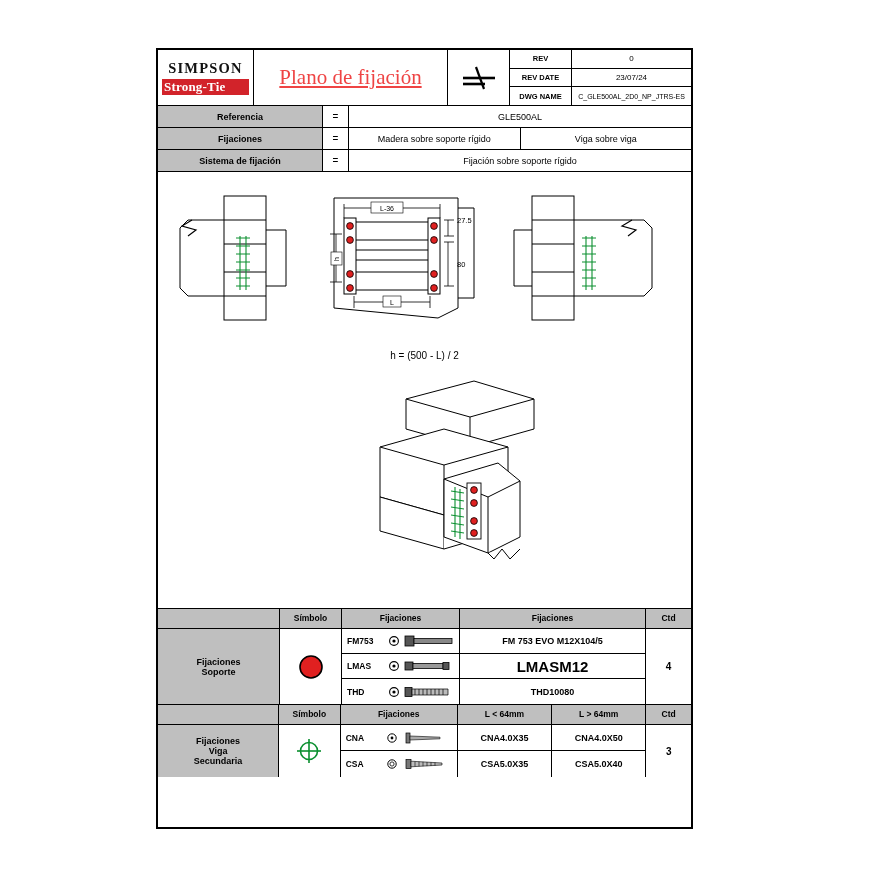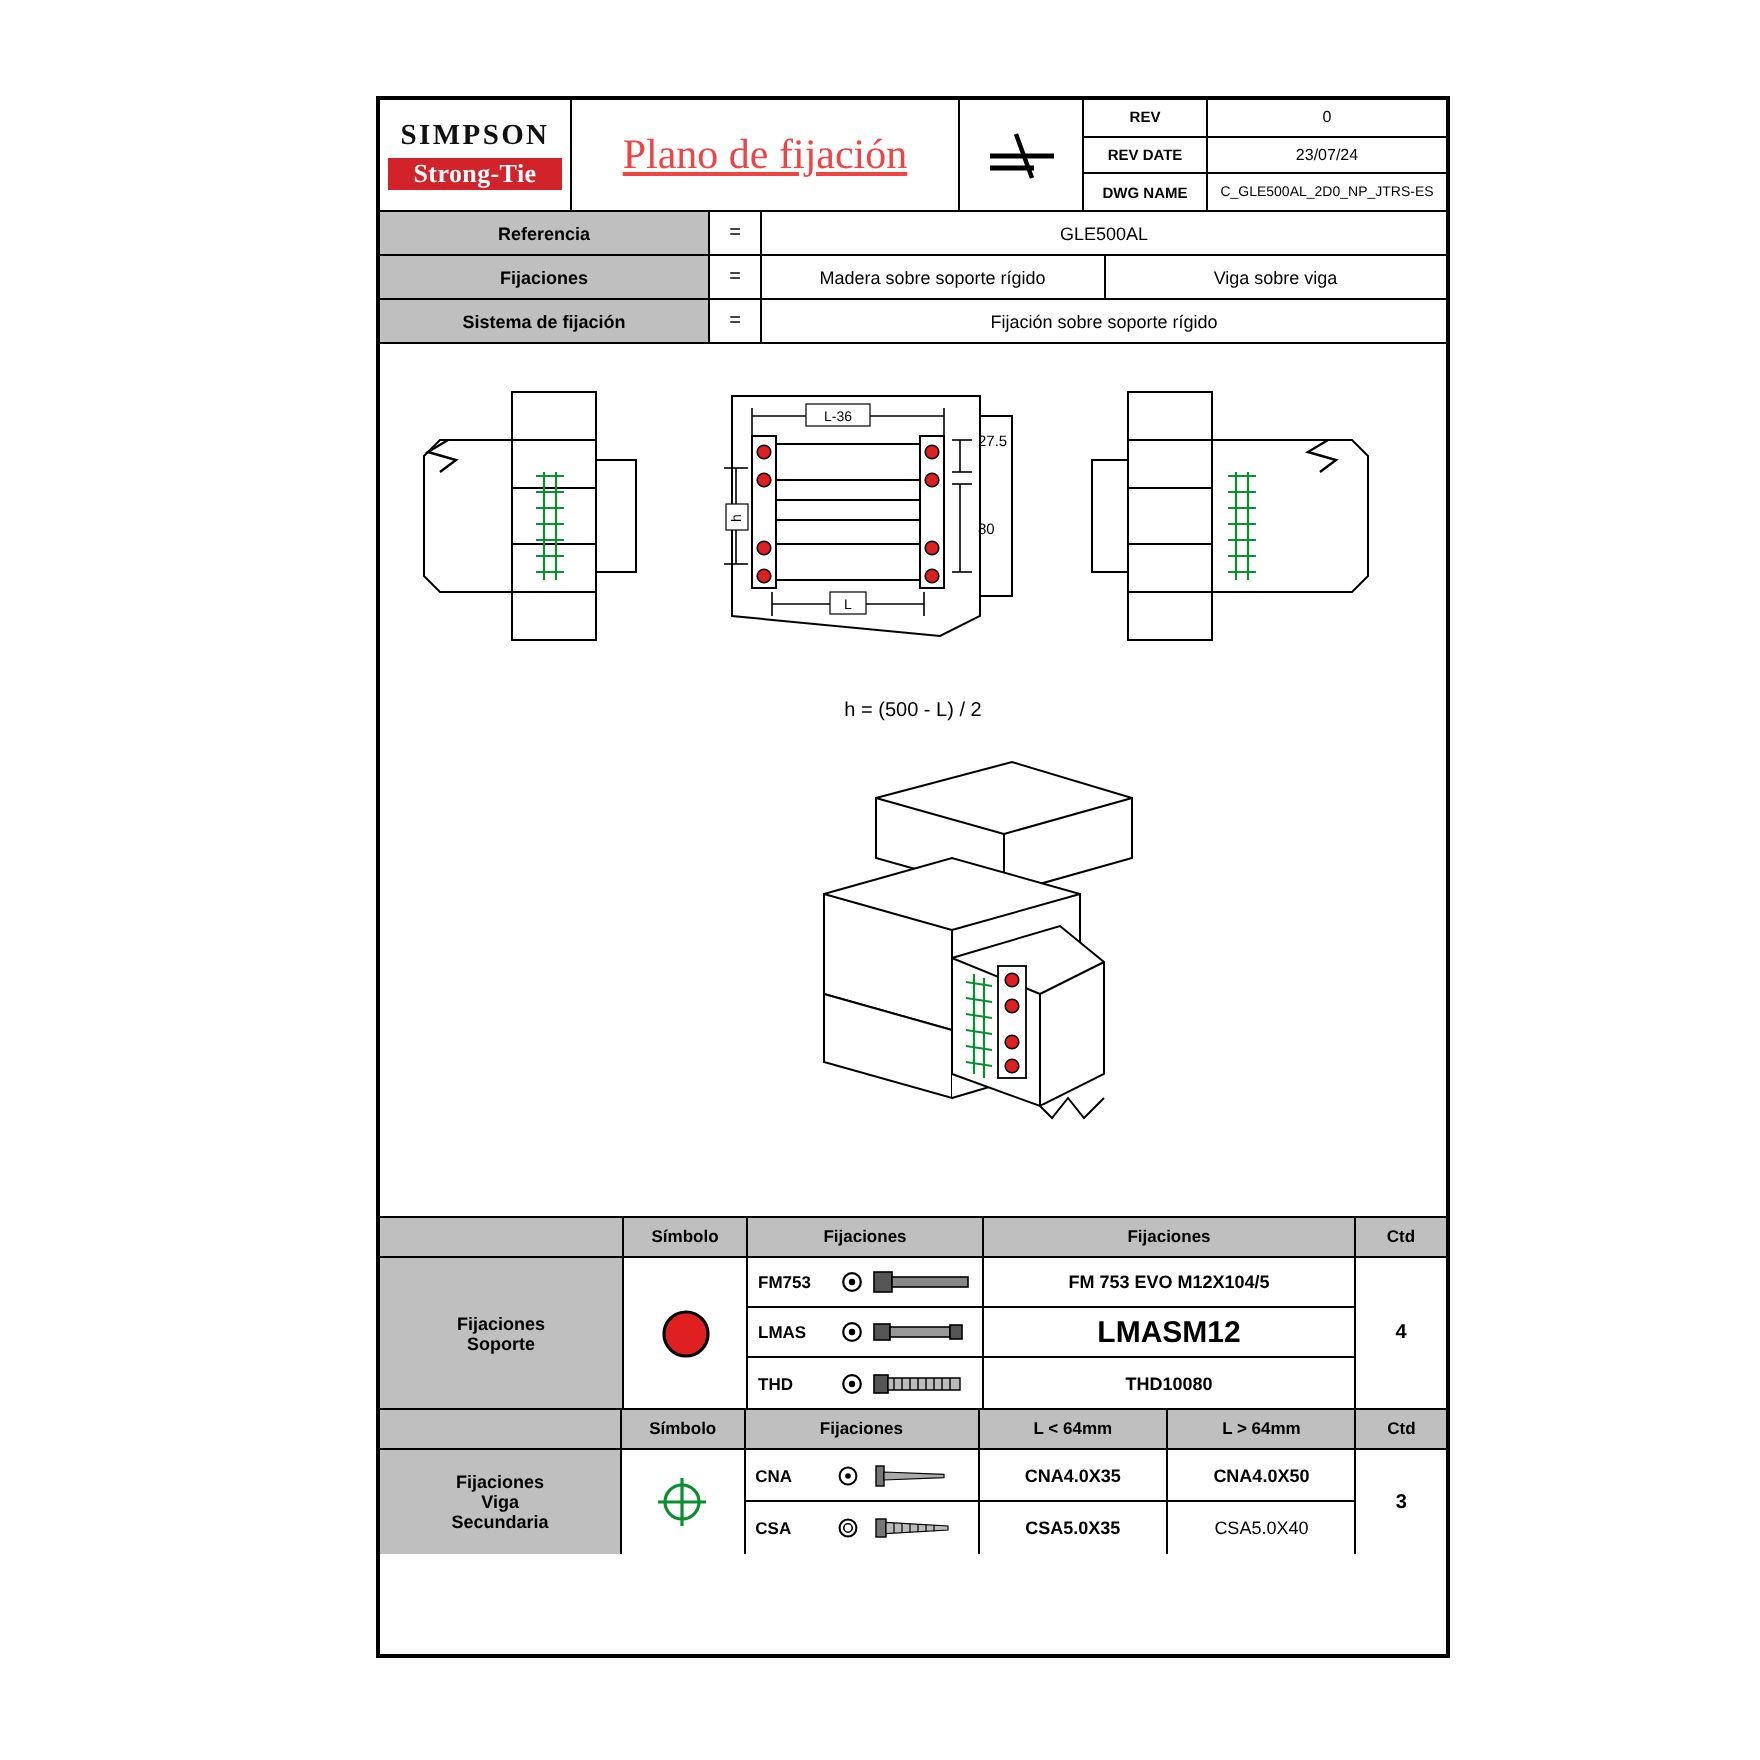--- a/index.html
+++ b/index.html
@@ -8,21 +8,21 @@
     background: #ffffff;
   }
   body {
     width: 880px;
     height: 880px;
     font-family: "Liberation Sans", sans-serif;
     overflow: hidden;
   }
   #sheet {
     position: absolute;
-    left: 188px;
+    left: 156px;
     top: 48px;
     width: 537px;
     height: 781px;
     border: 2px solid #000;
     box-sizing: border-box;
     background: #fff;
   }
   .row { display: flex; }
   .cell {
     box-sizing: border-box;
@@ -56,21 +56,21 @@
     letter-spacing: 1.2px;
     color: #111;
     text-align: center;
     font-family: "Liberation Serif", serif;
   }
   #logo-strongtie {
     background: #d2232a;
     color: #fff;
     font-size: 13px;
     font-weight: bold;
-    text-align: center;
+    text-align: left;
     font-family: "Liberation Serif", serif;
     margin-top: 2px;
     padding: 0 2px;
     letter-spacing: .2px;
   }
   #plan-title-cell {
     flex: 1;
     border-right: 1.5px solid #000;
     border-bottom: 1.5px solid #000;
     box-sizing: border-box;
@@ -548,19 +548,19 @@
       </div>
     </div>
 
     <div class="col-half br" style="box-sizing:border-box;display:flex;flex-direction:column">
       <div class="frow bb" style="height:26px;justify-content:center;font-size:9px;font-weight:bold">CNA4.0X35</div>
       <div class="frow" style="height:26px;justify-content:center;font-size:9px;font-weight:bold">CSA5.0X35</div>
     </div>
 
     <div class="col-half br" style="box-sizing:border-box;display:flex;flex-direction:column">
       <div class="frow bb" style="height:26px;justify-content:center;font-size:9px;font-weight:bold">CNA4.0X50</div>
-      <div class="frow" style="height:26px;justify-content:center;font-size:9px;font-weight:normal">CSA5.0X40</div>
+      <div class="frow" style="height:26px;justify-content:center;font-size:9px;font-weight:bold">CSA5.0X40</div>
     </div>
 
     <div class="cell col-ctd" style="font-weight:bold;font-size:10px">3</div>
   </div>
 
 </div>
 
 </body></html>

